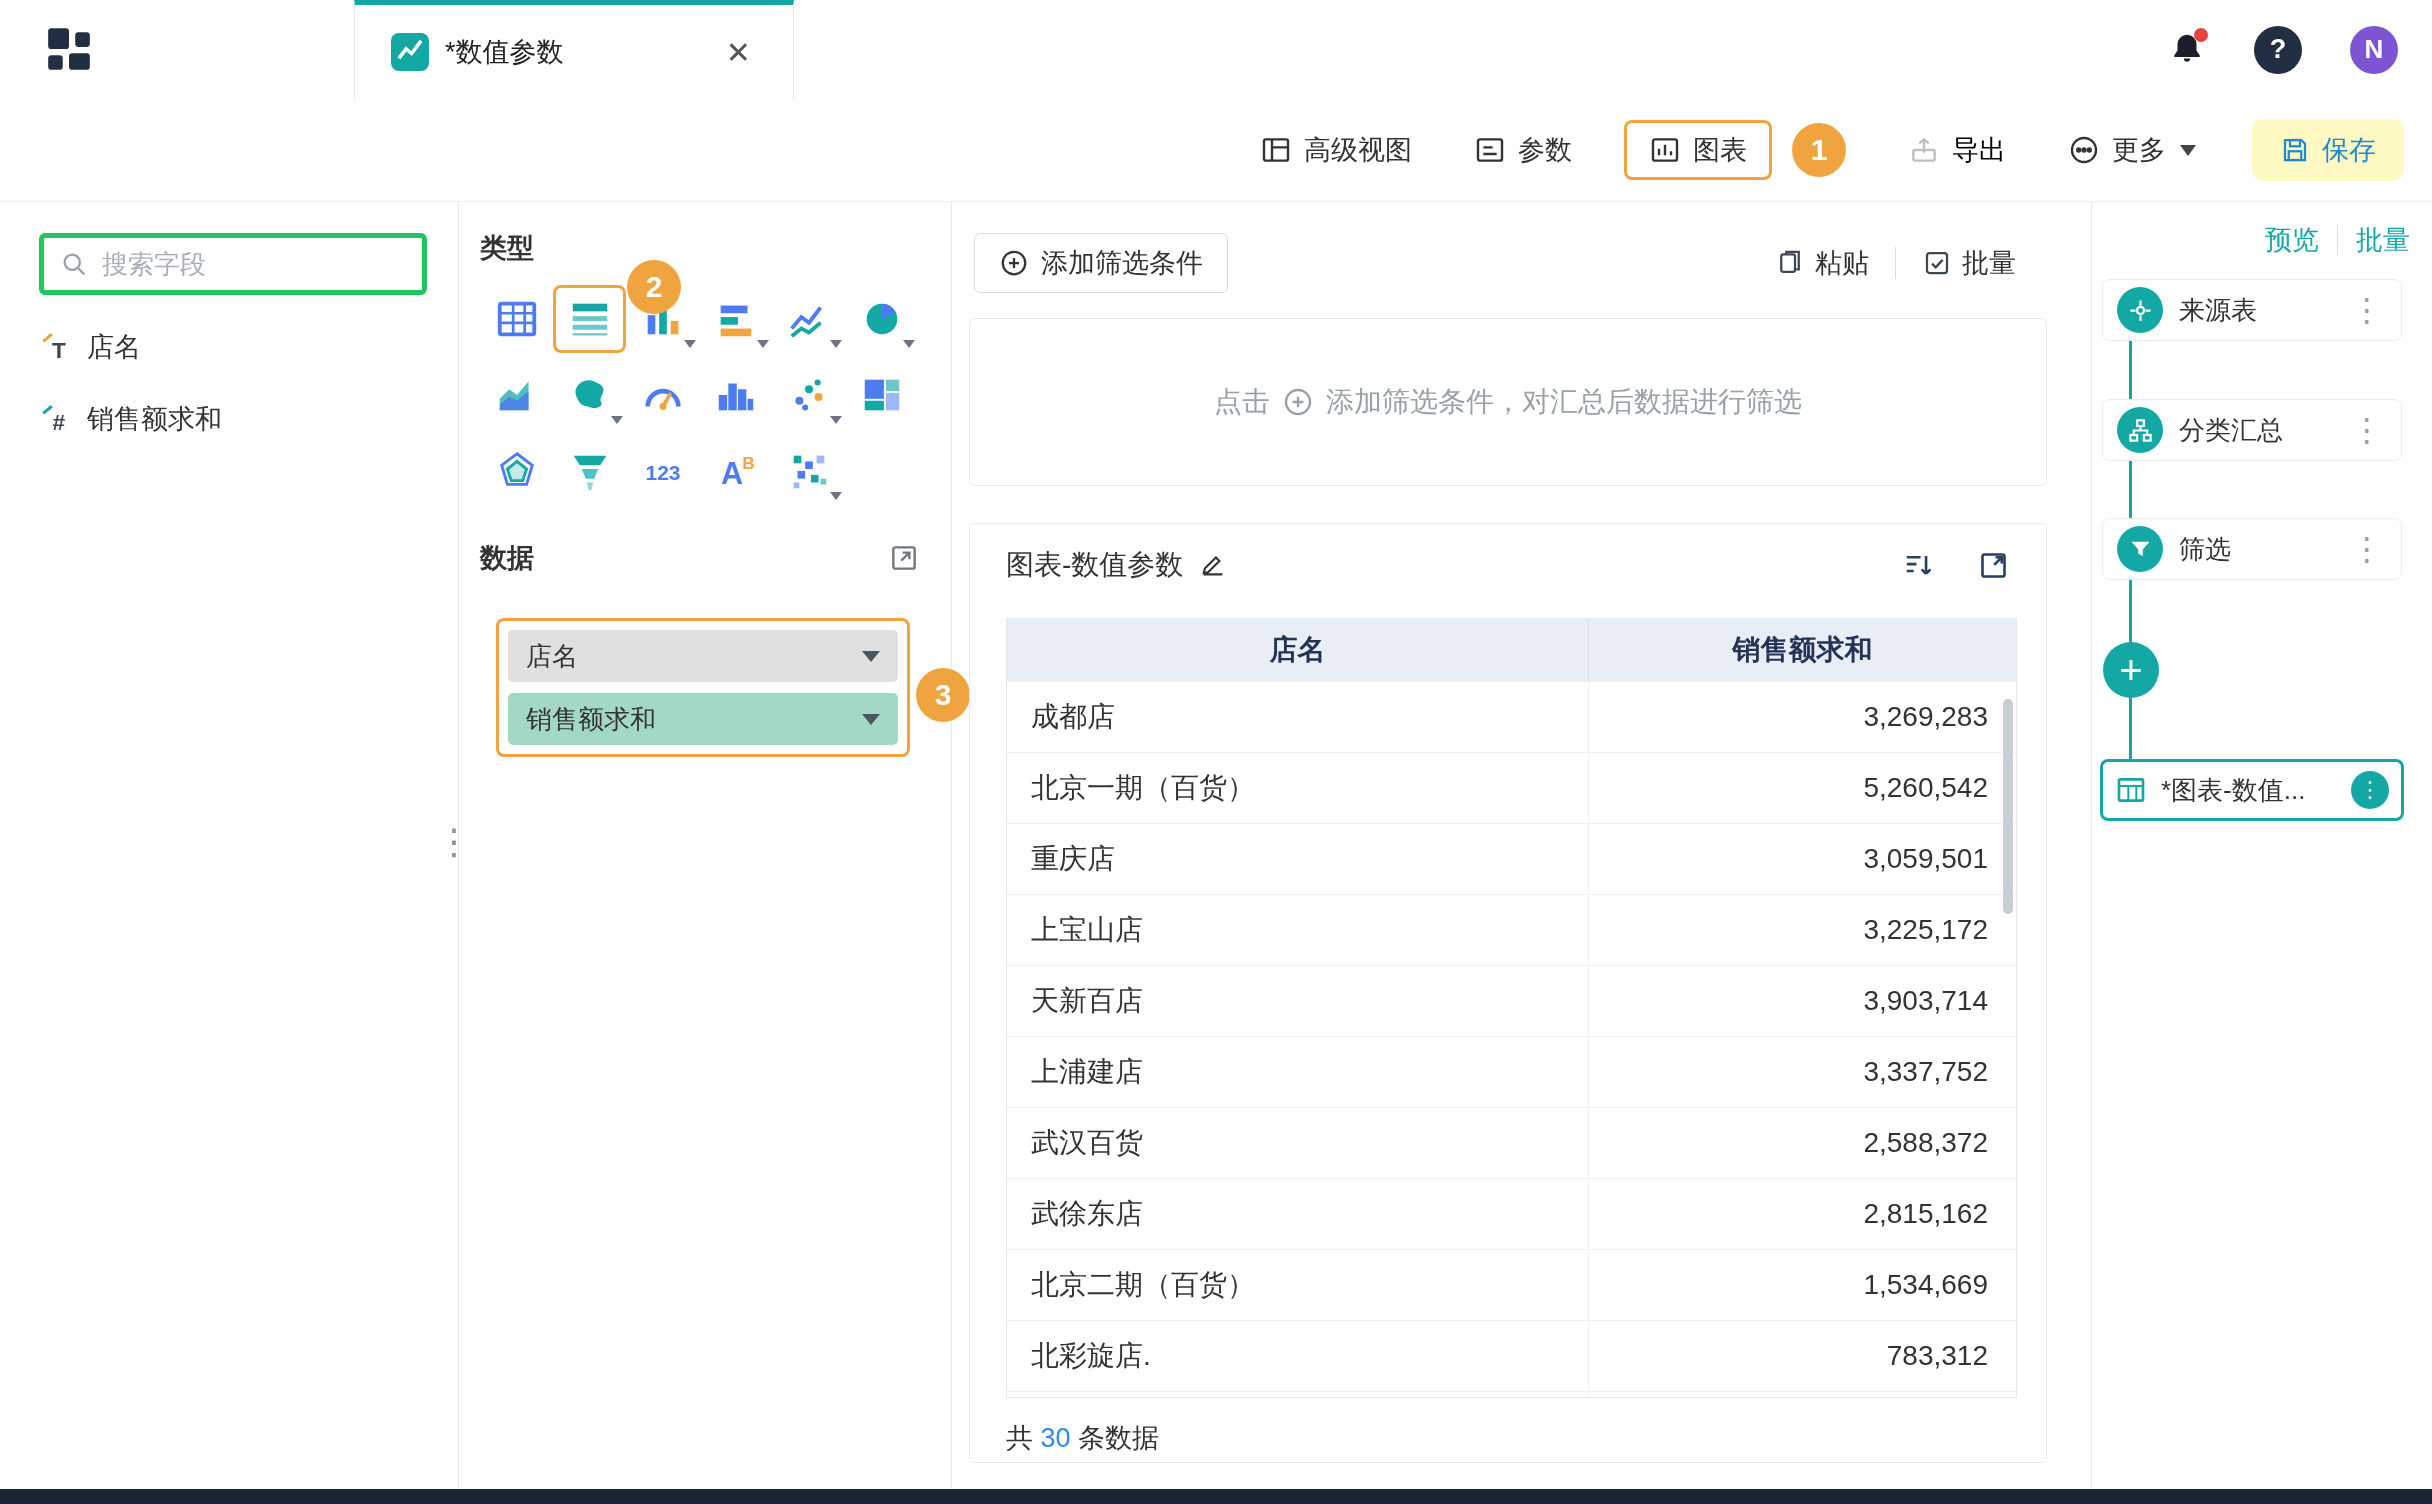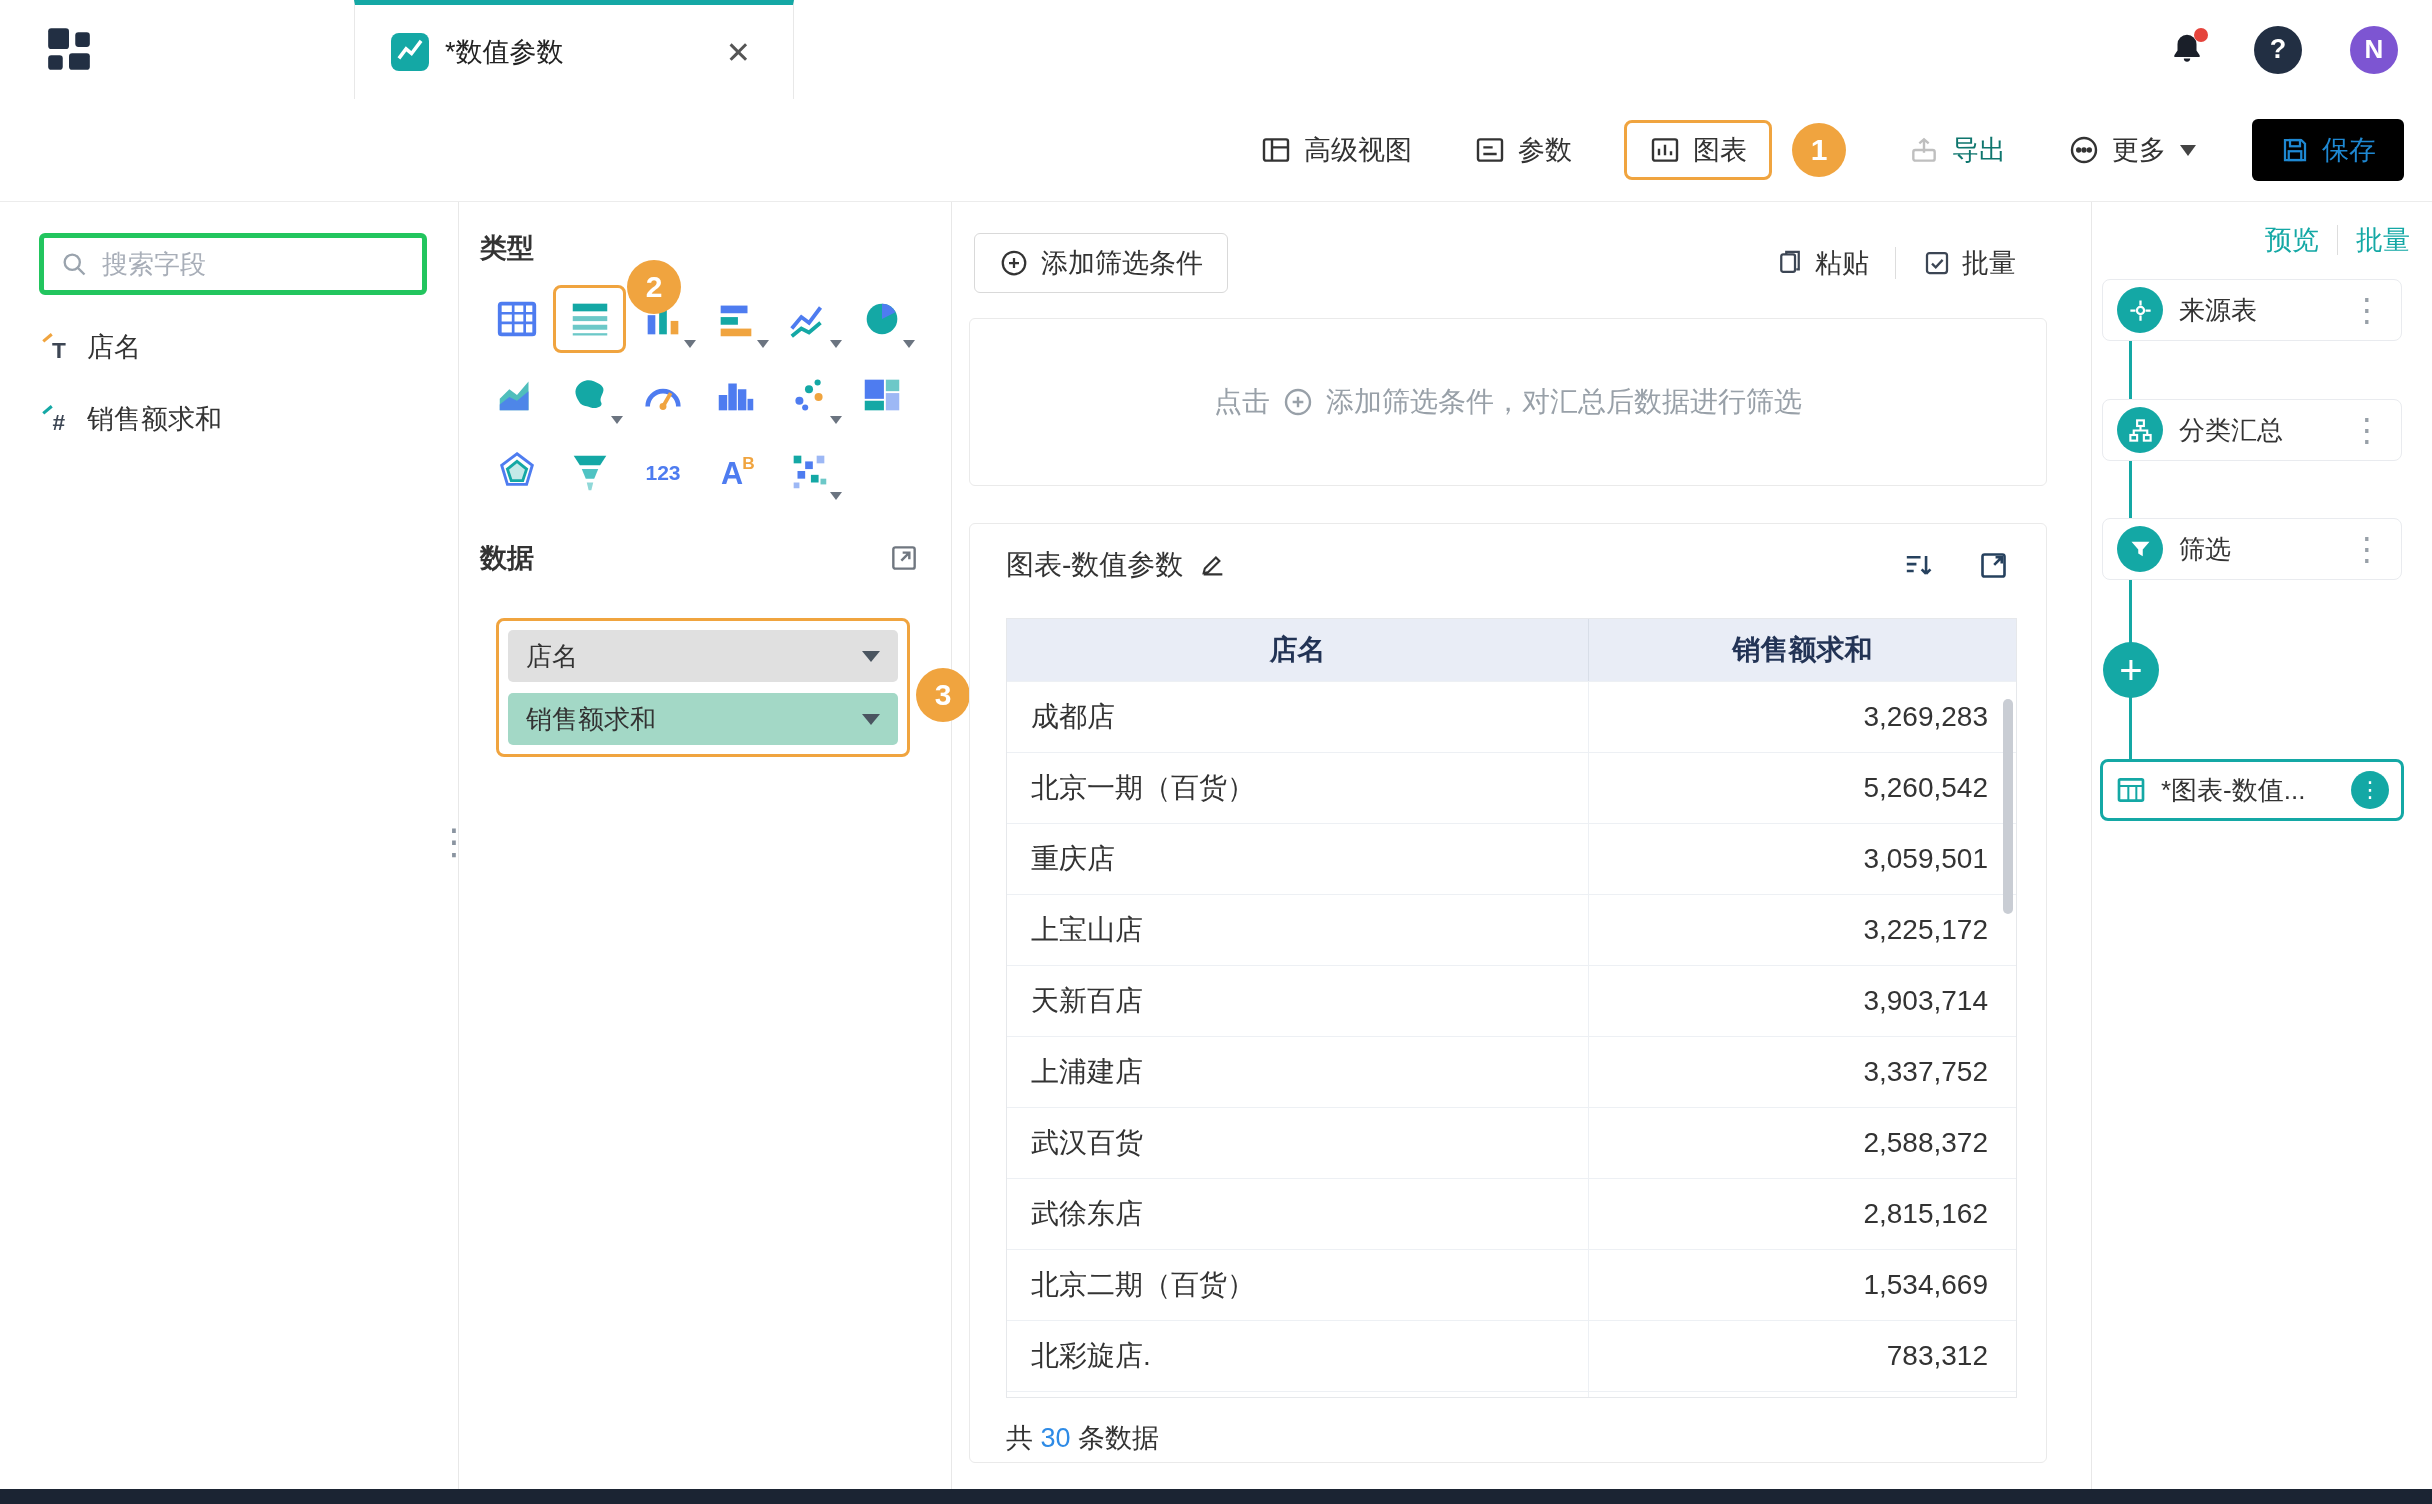--- a/index.html
+++ b/index.html
@@ -28,23 +28,23 @@
   .toolbar{position:absolute;top:99px;left:0;right:0;height:103px;background:#fff;border-bottom:1px solid #ECECEC;
        display:flex;align-items:center;justify-content:flex-end;padding-right:28px;box-sizing:border-box;}
   .tool-item{display:flex;align-items:center;gap:12px;font-size:27px;color:#333;cursor:pointer;margin-left:62px;}
   .tool-item svg{width:32px;height:32px;}
   .chart-box{border:3px solid #F0A43F;border-radius:8px;padding:9px 22px;margin-left:52px;
        display:flex;align-items:center;gap:12px;font-size:27px;color:#333;cursor:pointer;}
   .chart-box svg{width:32px;height:32px;}
   .badge{width:54px;height:54px;border-radius:50%;background:#F0A43F;color:#fff;font-weight:bold;font-size:30px;
        display:flex;align-items:center;justify-content:center;}
   .badge-inline{margin-left:20px;}
-  .tool-item.disabled{color:#0f766e;cursor:default;text-align:center;}
+  .tool-item.disabled{color:#000000;cursor:default;text-align:center;}
   .caret-down{width:0;height:0;border-left:8px solid transparent;border-right:8px solid transparent;border-top:11px solid #444;margin-left:2px;}
-  .save-btn{background:#000000;color:#1E88D2;border-radius:6px;padding:13px 28px;margin-left:56px;
+  .save-btn{background:#fef9c3;color:#1E88D2;border-radius:11px;padding:13px 28px;margin-left:56px;
        display:flex;align-items:center;gap:12px;font-size:27px;cursor:pointer;}
   .save-btn svg{width:30px;height:30px;}
 
   
   .vdiv{position:absolute;top:202px;bottom:15px;width:1px;background:#E8E8E8;}
 
   
   .search-box{position:absolute;left:39px;top:233px;width:388px;height:62px;border:5px solid #22c55e;border-radius:6px;
        display:flex;align-items:center;gap:12px;padding:0 16px;box-sizing:border-box;background:#fff;}
   .search-box svg{width:28px;height:28px;flex:0 0 auto;}

